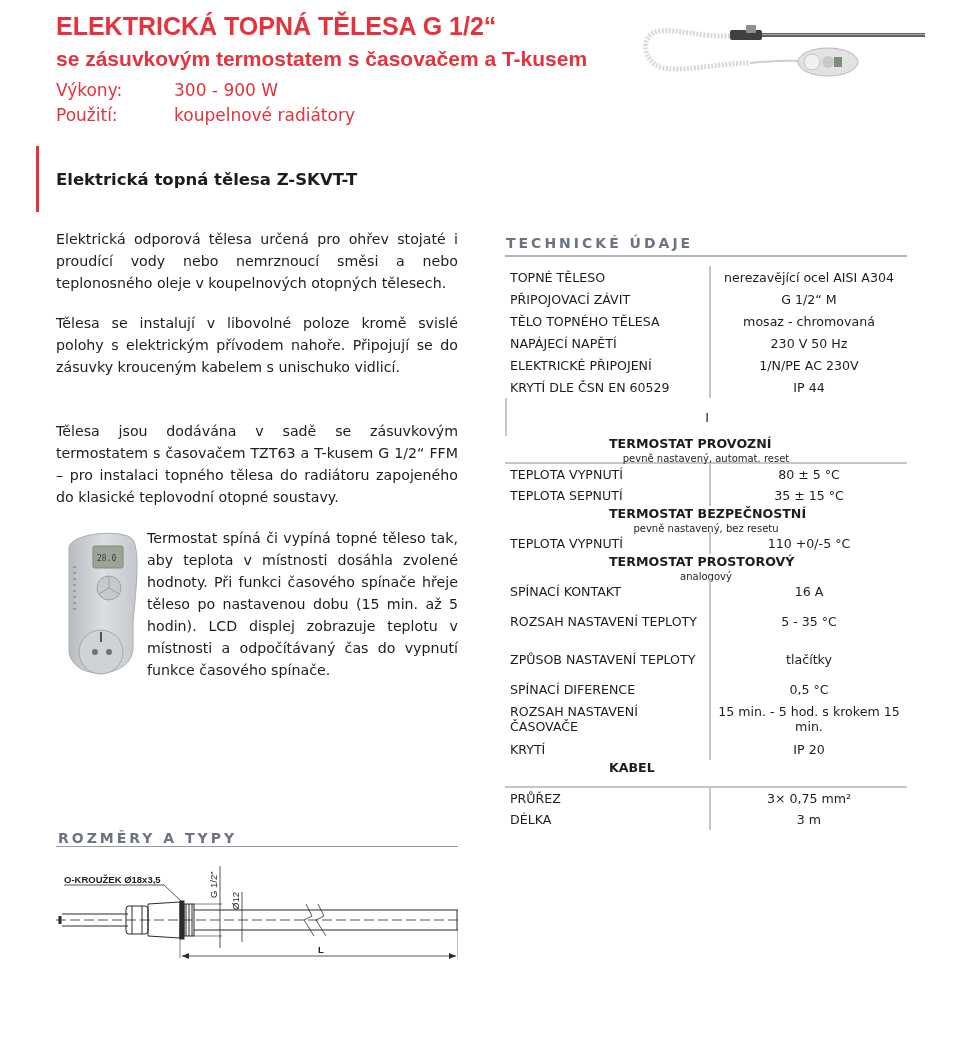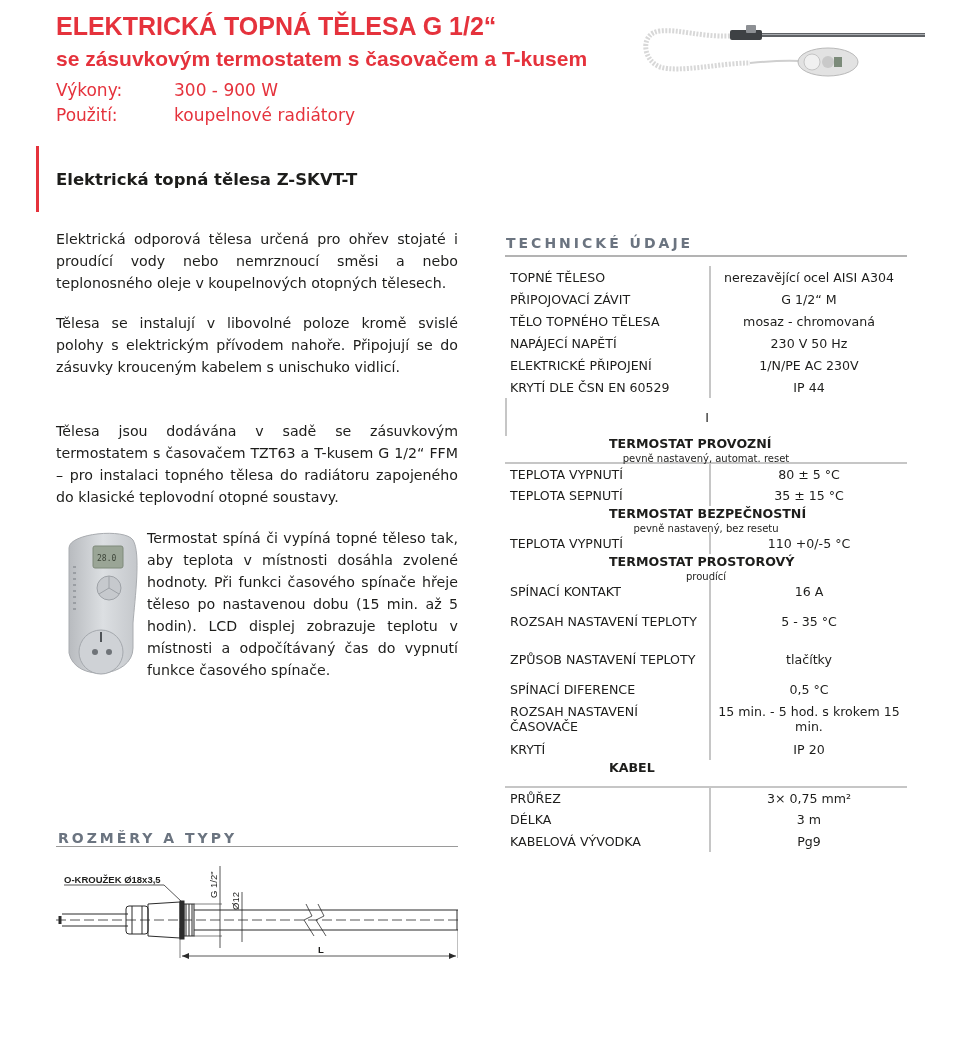--- a/index.html
+++ b/index.html
@@ -163,21 +163,21 @@
       <div class="lbl">TERMOSTAT BEZPEČNOSTNÍ</div>
       <div class="val">pevně nastavený, bez resetu</div>
     </div>
   <div class="row h1">
       <div class="lbl">TEPLOTA VYPNUTÍ</div>
       <div class="val">110 +0/-5 °C</div>
     </div>
 
   <div class="row hd">
       <div class="lbl">TERMOSTAT PROSTOROVÝ</div>
-      <div class="val">proudící</div>
+      <div class="val">analogový</div>
     </div>
   <div class="row h1">
       <div class="lbl">SPÍNACÍ KONTAKT</div>
       <div class="val">16 A</div>
     </div>
   <div class="row h2">
       <div class="lbl">ROZSAH NASTAVENÍ TEPLOTY</div>
       <div class="val">5 - 35 °C</div>
     </div>
   <div class="row h2">
@@ -201,24 +201,20 @@
       <div class="lbl">KABEL</div>
       <div class="val"></div>
     </div>
   <div class="row h1 group-start">
       <div class="lbl">PRŮŘEZ</div>
       <div class="val">3× 0,75 mm²</div>
     </div>
   <div class="row h1">
       <div class="lbl">DÉLKA</div>
       <div class="val">3 m</div>
-    </div>
-  <div class="row h1">
-      <div class="lbl">KABELOVÁ VÝVODKA</div>
-      <div class="val">Pg9</div>
     </div>
 </div>
 
 <div class="dims-heading">ROZMĚRY A TYPY</div>
 <div class="dims-rule"></div>
 
 <svg class="drawing" viewBox="0 0 402 112">
   <g fill="none" stroke="#2b2b2b" stroke-width="1">
 
     <path d="M4 58 L 4 66" stroke-width="3"></path>

